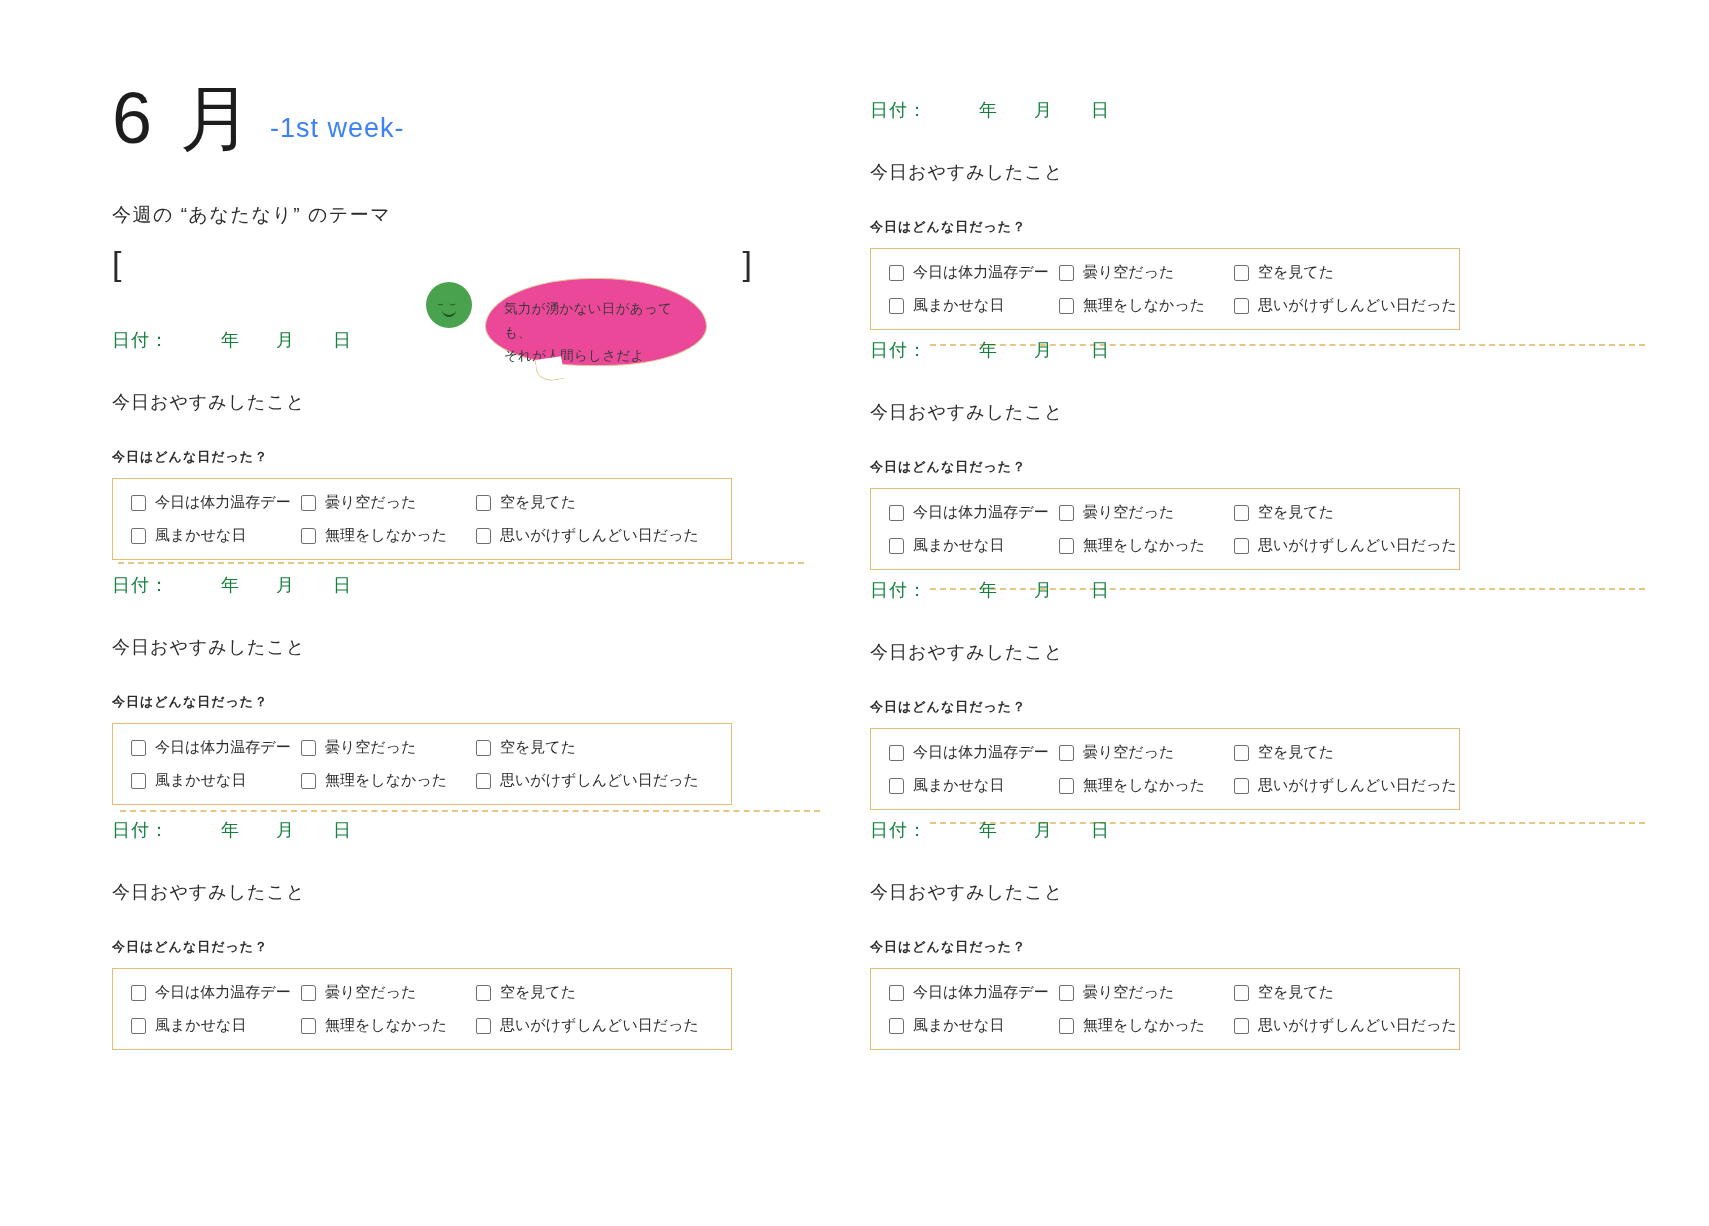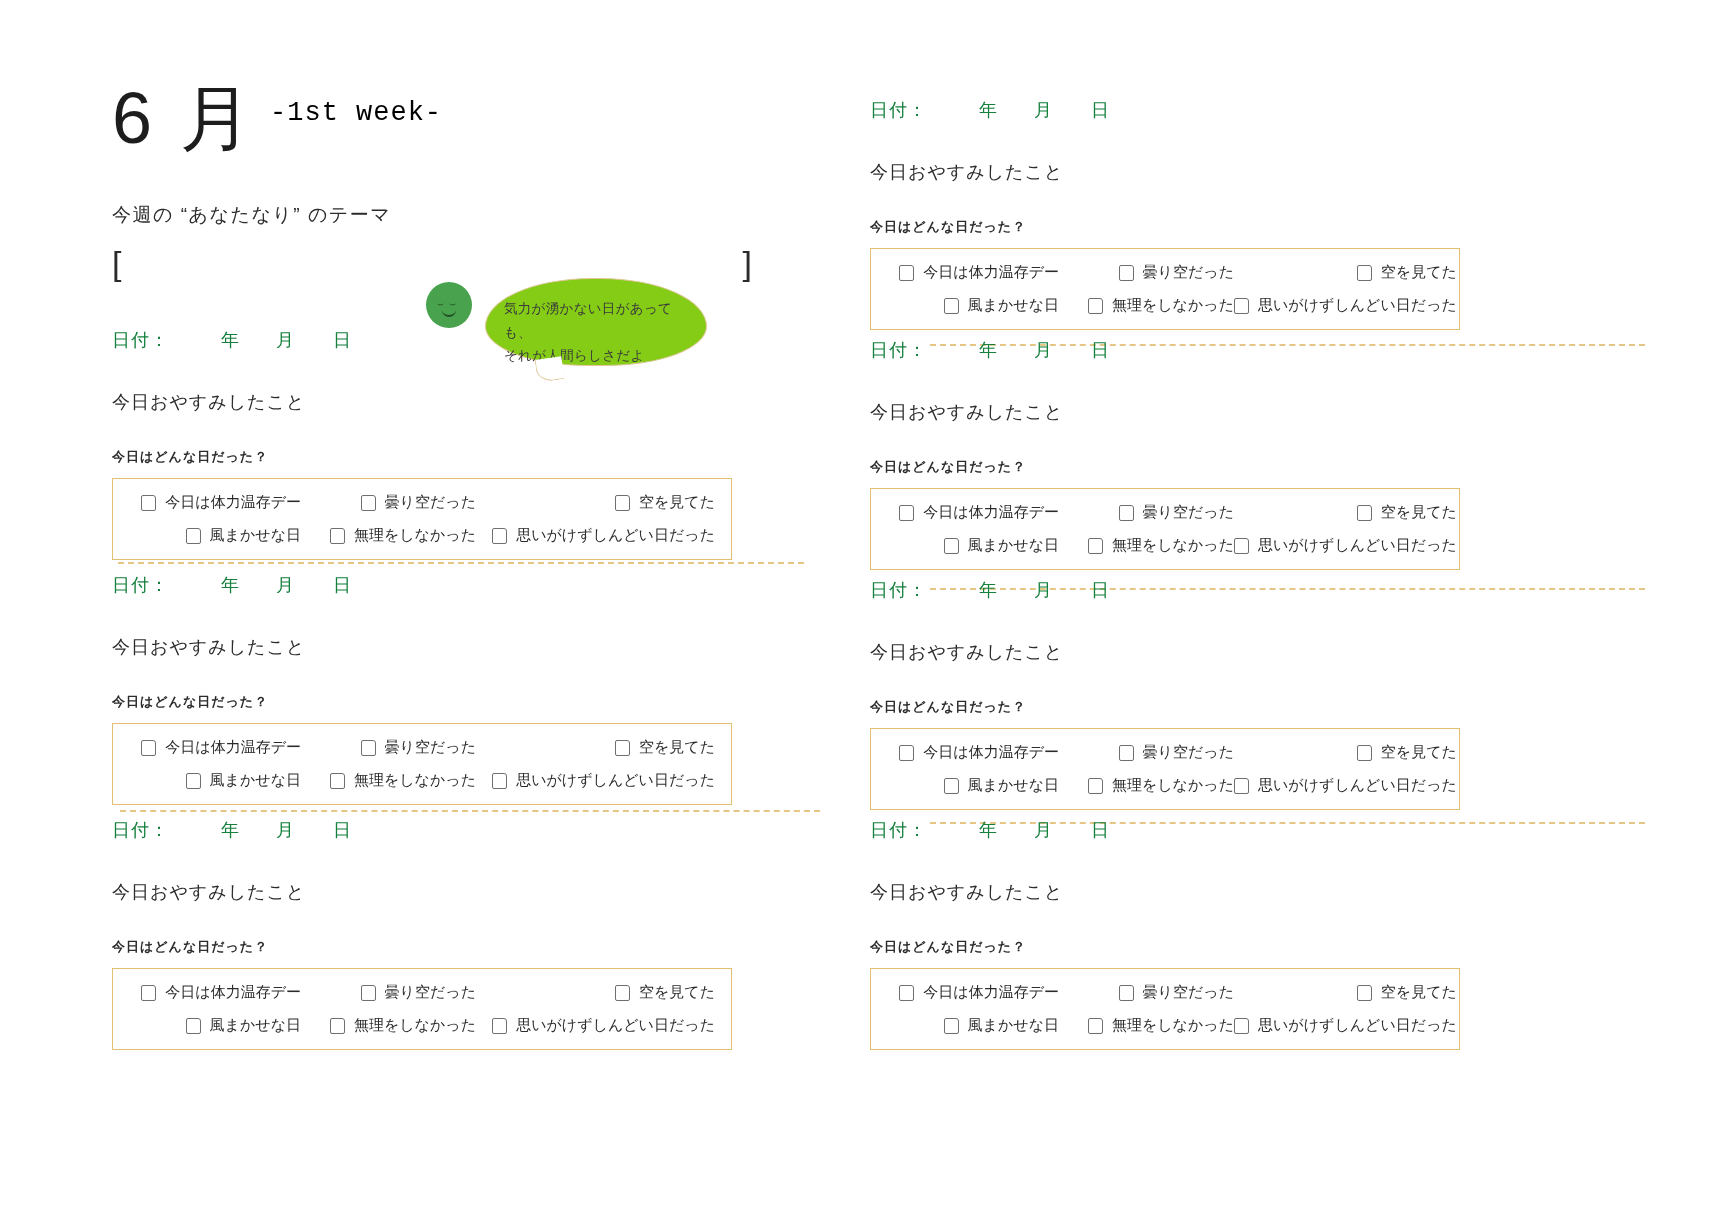--- a/index.html
+++ b/index.html
@@ -23,36 +23,35 @@
 
   
   .header {
     position: absolute;
     left: 112px;
     top: 82px;
     width: 700px;
   }
   .month-row {
     display: flex;
-    align-items: center;
+    align-items: flex-end;
     gap: 14px;
   }
   .month {
     font-size: 72px;
     line-height: 1;
     letter-spacing: 4px;
     font-weight: 400;
     color: #1d1d1d;
   }
   .week-label {
     font-size: 27px;
     letter-spacing: 1px;
     padding-bottom: 10px;
-    color: #000000;
-    font-family: Liberation Mono, monospace;
+    color: #3b82f6;
   }
   .theme-label {
     margin-top: 48px;
     font-size: 19px;
     letter-spacing: 1.5px;
     color: #2b2b2b;
   }
   .theme-bracket {
     margin-top: 18px;
     position: relative;
@@ -101,21 +100,21 @@
     border-radius: 0 0 14px 14px;
   }
   .bubble {
     position: absolute;
     left: 485px;
     top: 278px;
     width: 222px;
     height: 88px;
     border: 1.6px solid #e0c79a;
     border-radius: 48% 48% 46% 46% / 55% 55% 45% 45%;
-    background: #84cc16;
+    background: #ec4899;
     box-sizing: border-box;
     padding: 18px 16px 0 18px;
   }
   .bubble .line {
     font-size: 13.5px;
     line-height: 1.75;
     color: #3a3a3a;
     letter-spacing: 0.3px;
   }
   .bubble .tail {
@@ -166,21 +165,20 @@
     grid-template-columns: 170px 175px 1fr;
     row-gap: 14px;
   }
   .chk-item {
     display: flex;
     align-items: center;
     gap: 9px;
     font-size: 15px;
     color: #2b2b2b;
     white-space: nowrap;
-    justify-content: flex-end;
   }
   .chk {
     width: 13px;
     height: 14px;
     border: 1.4px solid #6f6f6f;
     border-radius: 2px 3px 2px 2px;
     flex: 0 0 auto;
     background: #fff;
   }
 

